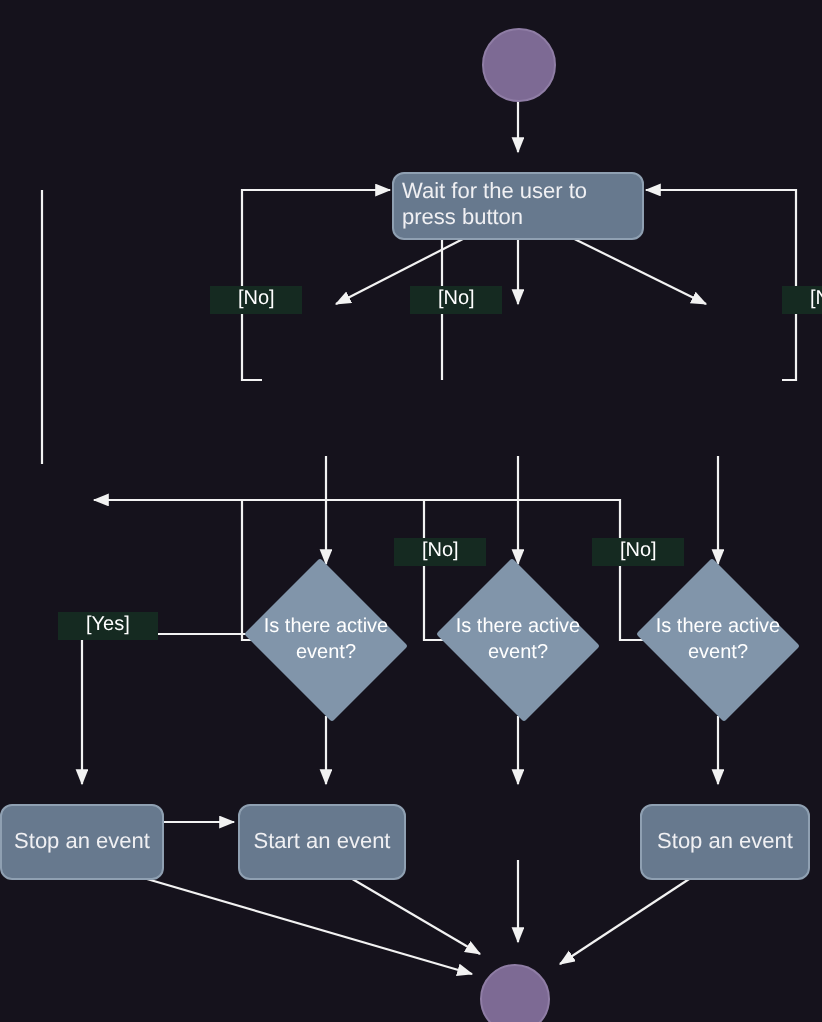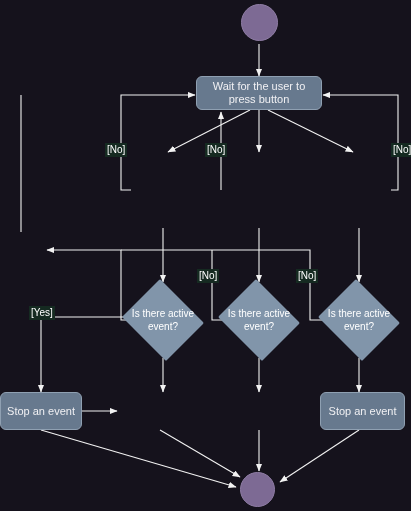--- a/index.html
+++ b/index.html
@@ -21,25 +21,26 @@
     top: 0;
     width: 411px;
     height: 511px;
   }
   .node {
     position: absolute;
     box-sizing: border-box;
     display: flex;
     align-items: center;
     justify-content: center;
-    text-align: center;
+    text-align: left;
     color: #f0f0f3;
     font-size: 11px;
     line-height: 13px;
     z-index: 3;
+    margin-top: 10px;
   }
   .box {
     background: #67798e;
     border: 1px solid #8fa0b2;
     border-radius: 6px;
     padding: 2px 4px;
   }
   .terminal {
     background: #7d6a94;
     border: 1px solid #8f7da5;
@@ -71,21 +72,21 @@
     font-size: 10px;
     line-height: 13px;
     z-index: 2;
   }
   .edge-label {
     position: absolute;
     background: #152a21;
     color: #ffffff;
     font-size: 10px;
     line-height: 12px;
-    padding: 1px 2px;
+    padding: 1px 14px;
     z-index: 4;
     white-space: nowrap;
   }
 </style>
 </head>
 <body>
 
 <div id="stage">
 
   <svg id="edges" viewBox="0 0 411 511" xmlns="http://www.w3.org/2000/svg">
@@ -153,20 +154,21 @@
     <div class="diamond-label">Is there active event?</div>
   </div>
 
   <div class="diamond-wrap" style="left:315px; top:282px; width:88px; height:76px;">
     <div class="diamond-shape"></div>
     <div class="diamond-label">Is there active event?</div>
   </div>
 
   <div class="node box" style="left:0px; top:392px; width:82px; height:38px;">Stop an event</div>
 
+  <div class="node box" style="left:119px; top:392px; width:84px; height:38px;">Start an event</div>
 
 
   <div class="node box" style="left:320px; top:392px; width:85px; height:38px;">Stop an event</div>
 
   <div class="node terminal" style="left:240px; top:472px; width:35px; height:35px;"></div>
 
   <div class="edge-label" style="left:105px; top:143px;">[No]</div>
 
   <div class="edge-label" style="left:205px; top:143px;">[No]</div>
 

